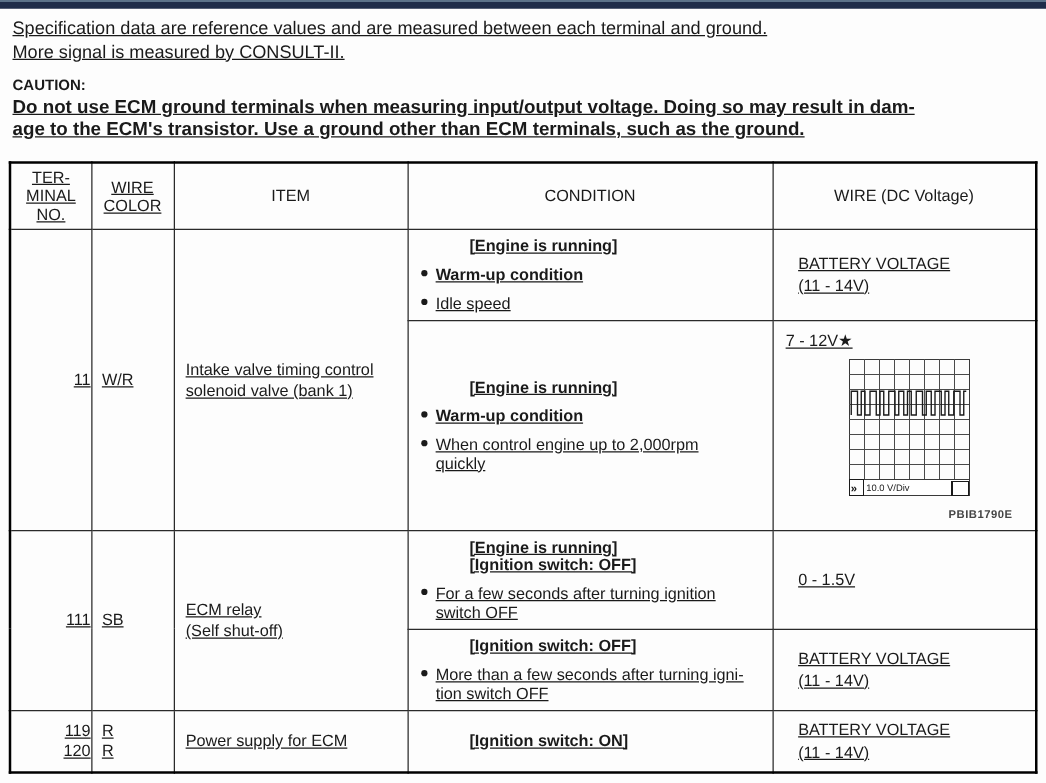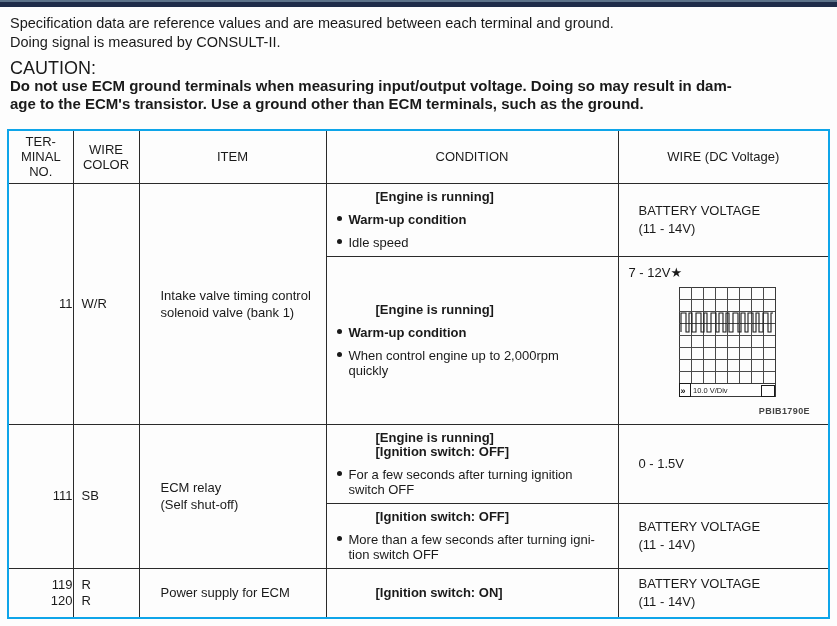--- a/index.html
+++ b/index.html
@@ -7,31 +7,31 @@
   body {
     background: #fdfdfd;
     color: #1a1a1a;
     font-family: "Liberation Sans", sans-serif;
     position: relative;
   }
   .topbar {
     width: 100%; height: 7px;
     background: linear-gradient(to bottom, #5c7289 0px, #5c7289 2px, #1f2c49 2px, #1f2c49 7px);
   }
-  .pre { white-space: pre; }
+  .pre { white-space: pre; text-decoration: underline; }
   .intro { margin: 7px 0 0 10px; font-size: 14.5px; line-height: 18.5px; }
-  .caution-label { margin: 8px 0 0 10px; font-size: 18px; font-weight: normal; line-height: 18px; }
+  .caution-label { margin: 8px 0 0 10px; font-size: 12px; font-weight: bold; line-height: 18px; }
   .caution-text { margin: 0 0 12px 10px; font-size: 15px; font-weight: bold; line-height: 18px; }
 
   table.spec {
     border-collapse: collapse;
     table-layout: fixed;
     margin: 16px 13px 0 7px;
     width: 821px;
-    border: 2px solid #0ea5e9;
+    border: 2px solid #000000;
   }
   table.spec th, table.spec td {
     border: 1px solid #2a2a2a;
     font-size: 13px;
     vertical-align: middle;
   }
   col.c-term { width: 65px; }
   col.c-wire { width: 66px; }
   col.c-item { width: 187px; }
   col.c-cond { width: 292px; }
@@ -40,21 +40,21 @@
   tr.hdr { height: 53px; }
   tr.r1a { height: 71px; }
   tr.r1b { height: 161px; }
   tr.r2a { height: 79px; }
   tr.r2b { height: 63px; }
   tr.r3  { height: 45px; }
 
   th.hcell { font-weight: normal; text-align: center; line-height: 15px; }
   td.term-cell { text-align: right; line-height: 16px; }
   td.wire-cell { padding-left: 8px; line-height: 16px; }
-  td.item-cell { padding-left: 21px; line-height: 17px; }
+  td.item-cell { padding-left: 9px; line-height: 17px; }
   td.cond-cell { padding: 6px 6px 6px 9px; }
   td.data-cell { padding: 6px 6px 6px 20px; line-height: 18px; }
 
   .cond-head { font-weight: bold; line-height: 14px; padding-left: 40px; }
   .bullet { display: flex; margin-top: 8px; }
   .dot {
     width: 5px; height: 5px; border-radius: 50%;
     background: #1a1a1a; flex: 0 0 5px;
     margin: 4px 7px 0 1px;
   }
@@ -69,21 +69,21 @@
     text-align: right; padding-right: 12px; margin-top: 3px;
     font-size: 9px; color: #454545; letter-spacing: 0.4px; font-weight: bold;
   }
 </style>
 </head>
 <body>
 
 <div class="topbar"></div>
 
 <div class="intro pre">Specification data are reference values and are measured between each terminal and ground.</div>
-<div class="intro pre" style="margin-top:0;">Doing signal is measured by CONSULT-II.</div>
+<div class="intro pre" style="margin-top:0;">More signal is measured by CONSULT-II.</div>
 
 <div class="caution-label">CAUTION:</div>
 <div class="caution-text pre">Do not use ECM ground terminals when measuring input/output voltage. Doing so may result in dam-
 age to the ECM's transistor. Use a ground other than ECM terminals, such as the ground.</div>
 
 <table class="spec">
   <colgroup>
     <col class="c-term">
       <col class="c-wire">
       <col class="c-item">

